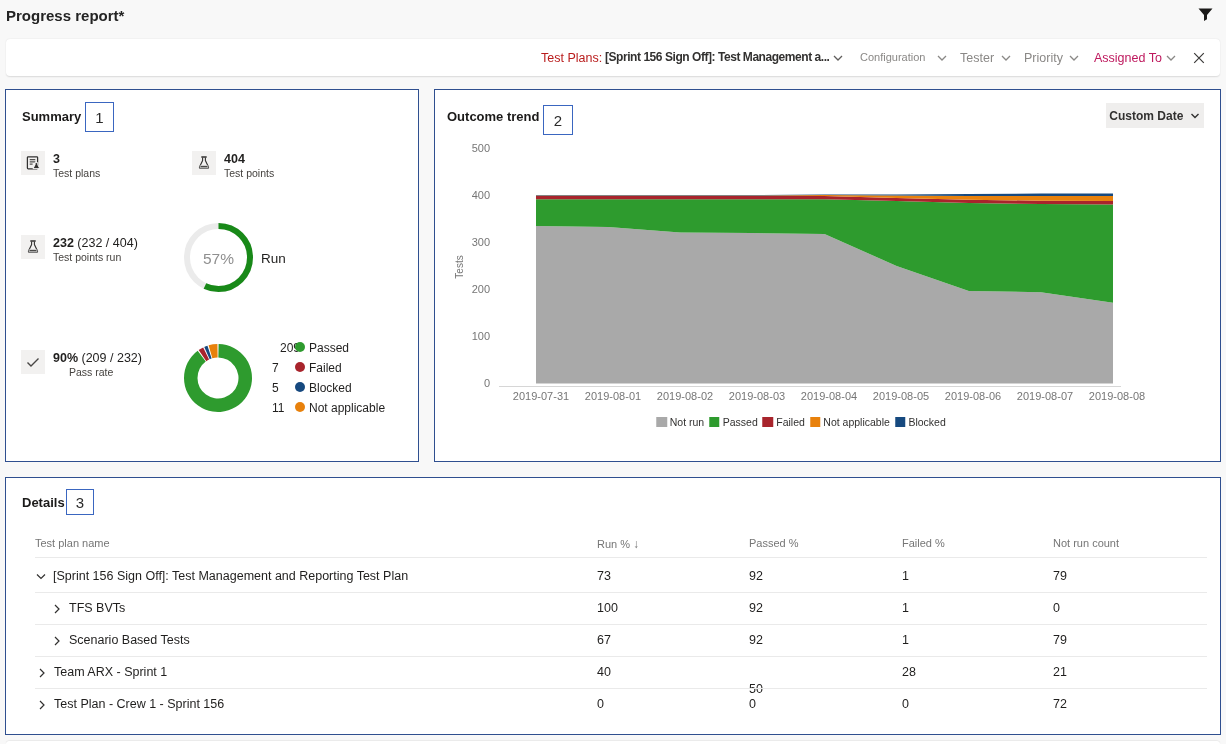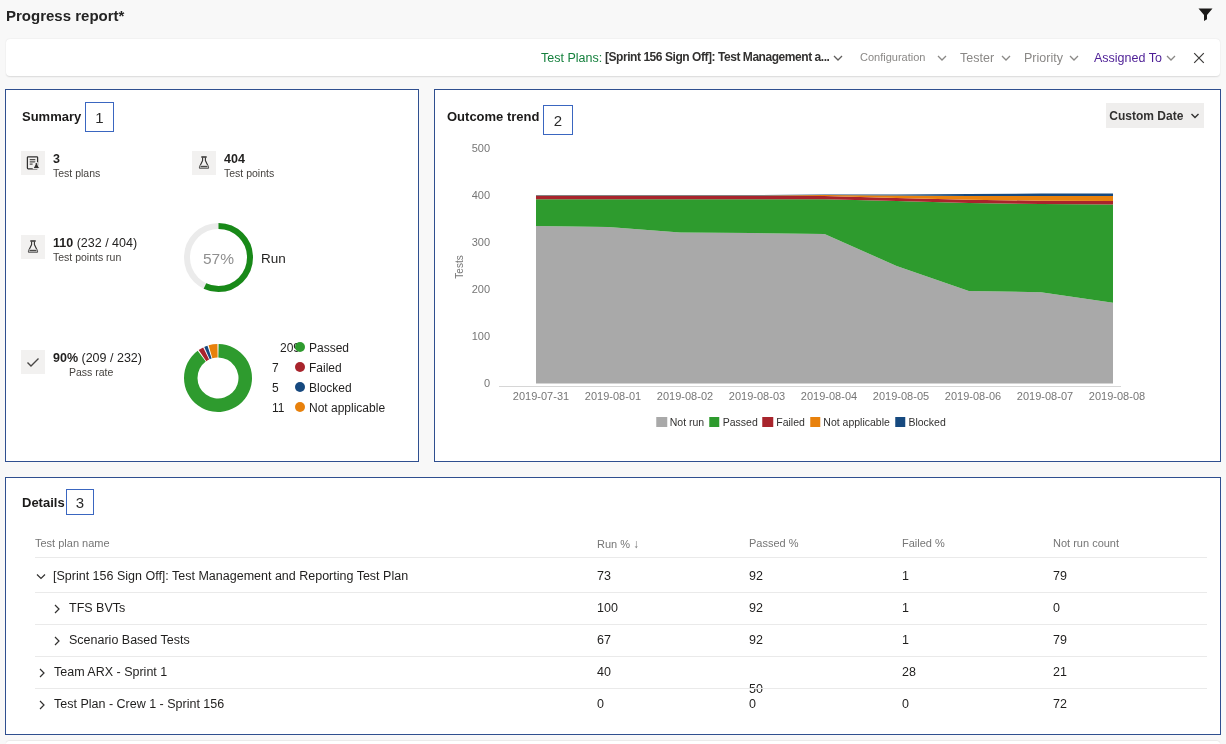--- a/index.html
+++ b/index.html
@@ -18,38 +18,38 @@
 </head>
 <body>
 
 <div class="abs" style="left:6px; top:6.5px; font-size:15px; font-weight:bold; color:#242424;">Progress report*</div>
 
 <svg class="abs" style="left:1197px; top:6px;" width="17" height="17" viewBox="0 0 17 17">
   <path d="M1.5 2.5 H15.5 L10 9 V13.2 L7 15 V9 Z" fill="#1b1a19"></path>
 </svg>
 
 <div class="abs" style="left:6px; top:39px; width:1214px; height:37px; background:#fff; border-radius:4px; box-shadow:0 0.5px 1.5px rgba(0,0,0,0.12);"></div>
-<div class="abs" style="left:541px; top:51px; font-size:12.5px; color:#15803d;">Test Plans:</div>
+<div class="abs" style="left:541px; top:51px; font-size:12.5px; color:#b91c1c;">Test Plans:</div>
 <div class="abs" style="left:605px; top:50px; font-size:12px; letter-spacing:-0.45px; color:#323130; font-weight:bold;">[Sprint 156 Sign Off]: Test Management a...</div>
 <svg class="abs" style="left:832px; top:52px;" width="12" height="12" viewBox="0 0 12 12">
     <path d="M2 4 L6 8 L10 4" fill="none" stroke="#605e5c" stroke-width="1.3"></path>
   </svg>
 <div class="abs" style="left:860px; top:51px; font-size:11px; color:#8a8886;">Configuration</div>
 <svg class="abs" style="left:936px; top:52px;" width="12" height="12" viewBox="0 0 12 12">
     <path d="M2 4 L6 8 L10 4" fill="none" stroke="#8a8886" stroke-width="1.3"></path>
   </svg>
 <div class="abs" style="left:960px; top:51px; font-size:12.5px; color:#8a8886;">Tester</div>
 <svg class="abs" style="left:1000px; top:52px;" width="12" height="12" viewBox="0 0 12 12">
     <path d="M2 4 L6 8 L10 4" fill="none" stroke="#8a8886" stroke-width="1.3"></path>
   </svg>
 <div class="abs" style="left:1024px; top:51px; font-size:12.5px; color:#8a8886;">Priority</div>
 <svg class="abs" style="left:1068px; top:52px;" width="12" height="12" viewBox="0 0 12 12">
     <path d="M2 4 L6 8 L10 4" fill="none" stroke="#8a8886" stroke-width="1.3"></path>
   </svg>
-<div class="abs" style="left:1094px; top:51px; font-size:12.5px; color:#4c1d95;">Assigned To</div>
+<div class="abs" style="left:1094px; top:51px; font-size:12.5px; color:#be185d;">Assigned To</div>
 <svg class="abs" style="left:1165px; top:52px;" width="12" height="12" viewBox="0 0 12 12">
     <path d="M2 4 L6 8 L10 4" fill="none" stroke="#8a8886" stroke-width="1.3"></path>
   </svg>
 <svg class="abs" style="left:1192px; top:51px;" width="14" height="14" viewBox="0 0 14 14">
     <path d="M2.2 2.2 L11.8 11.8 M11.8 2.2 L2.2 11.8" fill="none" stroke="#3b3a39" stroke-width="1.2"></path>
   </svg>
 
 <div class="card" style="left:5px; top:89px; width:414px; height:373px;"></div>
 <div class="abs ctitle" style="left:22px; top:109px;">Summary</div>
 <div class="callout" style="left:85px; top:102px; width:29px; height:30px;">1</div>
@@ -76,21 +76,21 @@
 <div class="abs ival" style="left:224px; top:152px;">404</div>
 <div class="abs ilabel" style="left:224px; top:167px;">Test points</div>
 
 <div class="iconbox" style="left:21px; top:235px;">
   <svg width="16" height="16" viewBox="0 0 16 16">
     <path d="M5.3 2 h5.4" fill="none" stroke="#323130" stroke-width="1.5"></path>
     <path d="M6.6 2.4 v3.1 L3.5 11.9 a1 1 0 0 0 0.95 1.35 h7.1 a1 1 0 0 0 0.95 -1.35 L9.4 5.5 V2.4" fill="none" stroke="#323130" stroke-width="1.1"></path>
     <path d="M4.7 10.4 h6.6 l0.7 1.4 a0.7 0.7 0 0 1 -0.6 1 h-6.8 a0.7 0.7 0 0 1 -0.6 -1 z" fill="#4a4948" stroke="#fff" stroke-width="0.6"></path>
   </svg>
 </div>
-<div class="abs" style="left:53px; top:236px; font-size:12.5px;"><b>110</b> (232 / 404)</div>
+<div class="abs" style="left:53px; top:236px; font-size:12.5px;"><b>232</b> (232 / 404)</div>
 <div class="abs ilabel" style="left:53px; top:251px;">Test points run</div>
 
 <svg class="abs" style="left:182px; top:221px;" width="73" height="73" viewBox="0 0 73 73">
   <circle cx="36.5" cy="36.5" r="31.5" fill="none" stroke="#ebebeb" stroke-width="6"></circle>
   <circle cx="36.5" cy="36.5" r="31.5" fill="none" stroke="#188918" stroke-width="6" stroke-dasharray="112.81 85.11" transform="rotate(-90 36.5 36.5)"></circle>
   <text x="36.5" y="42.5" text-anchor="middle" font-size="15.5" fill="#8f8f8f">57%</text>
 </svg>
 <div class="abs" style="left:261px; top:251px; font-size:13.5px; color:#201f1e;">Run</div>
 
 <div class="iconbox" style="left:21px; top:350px;">

